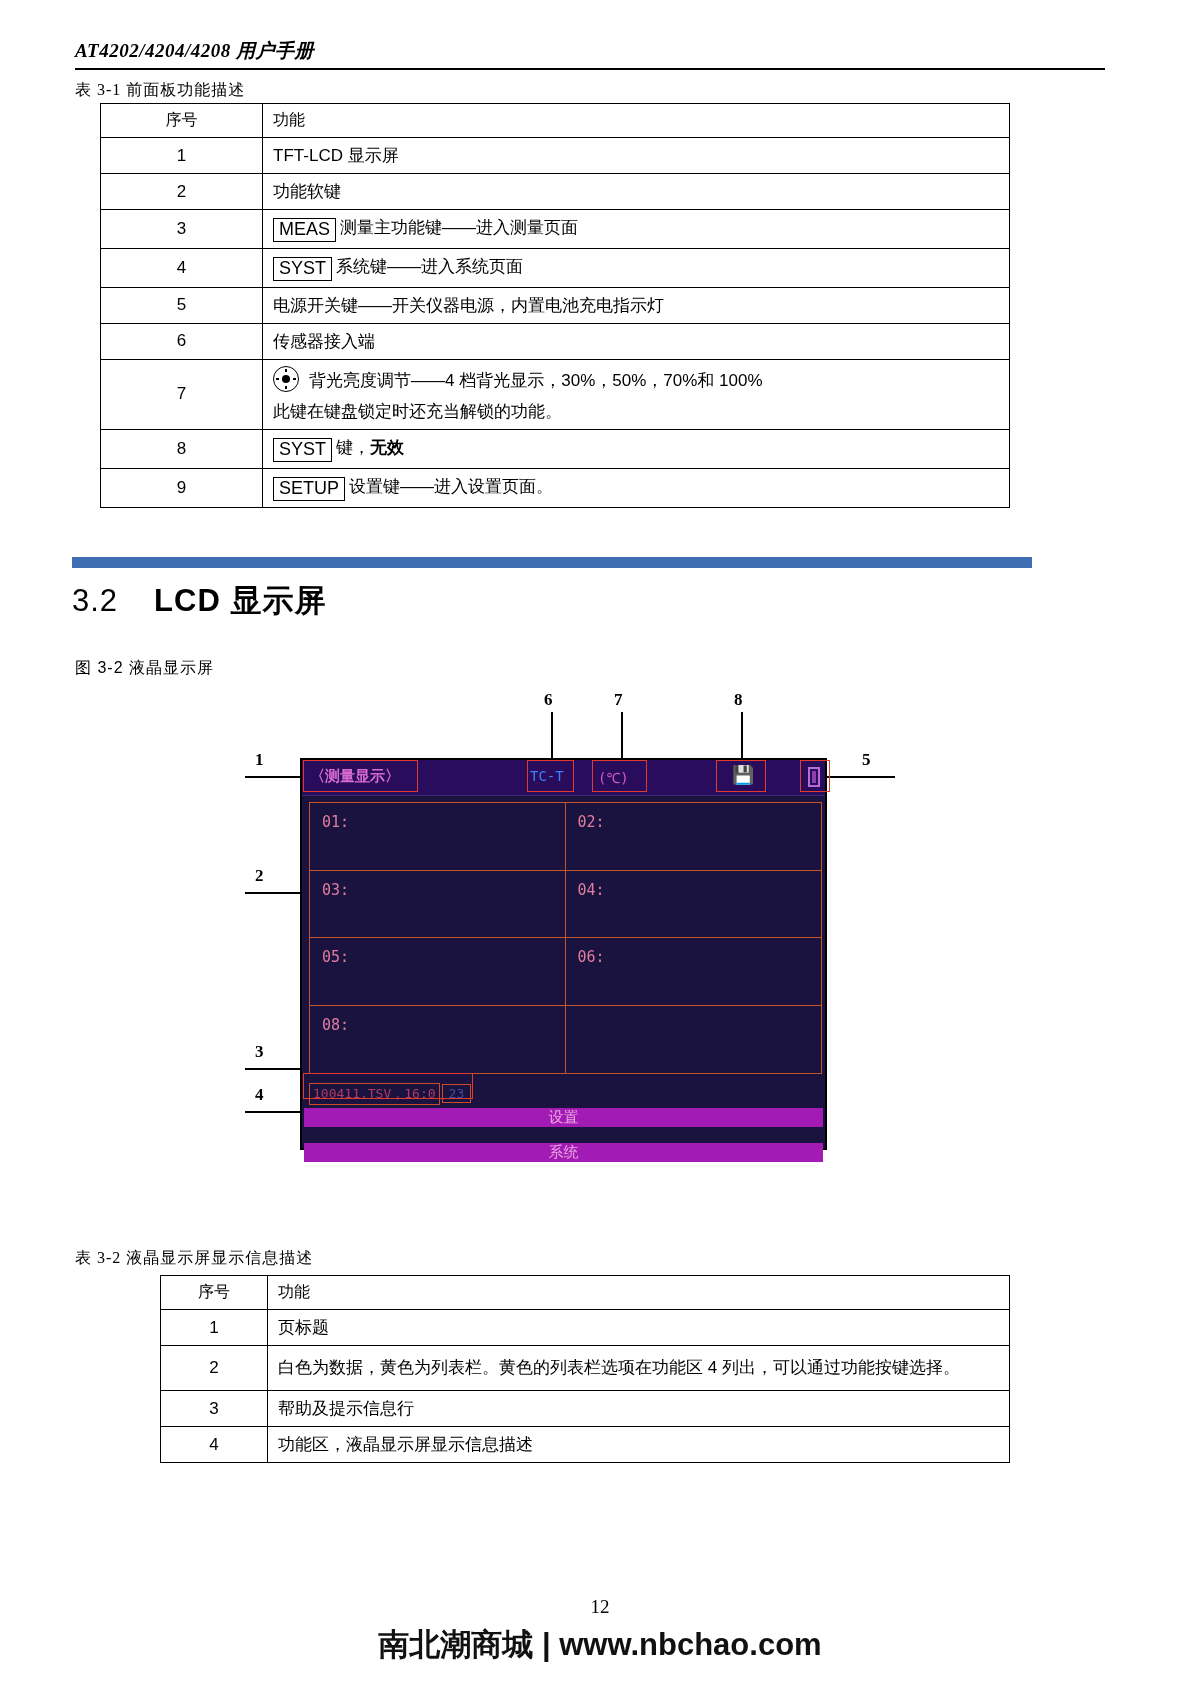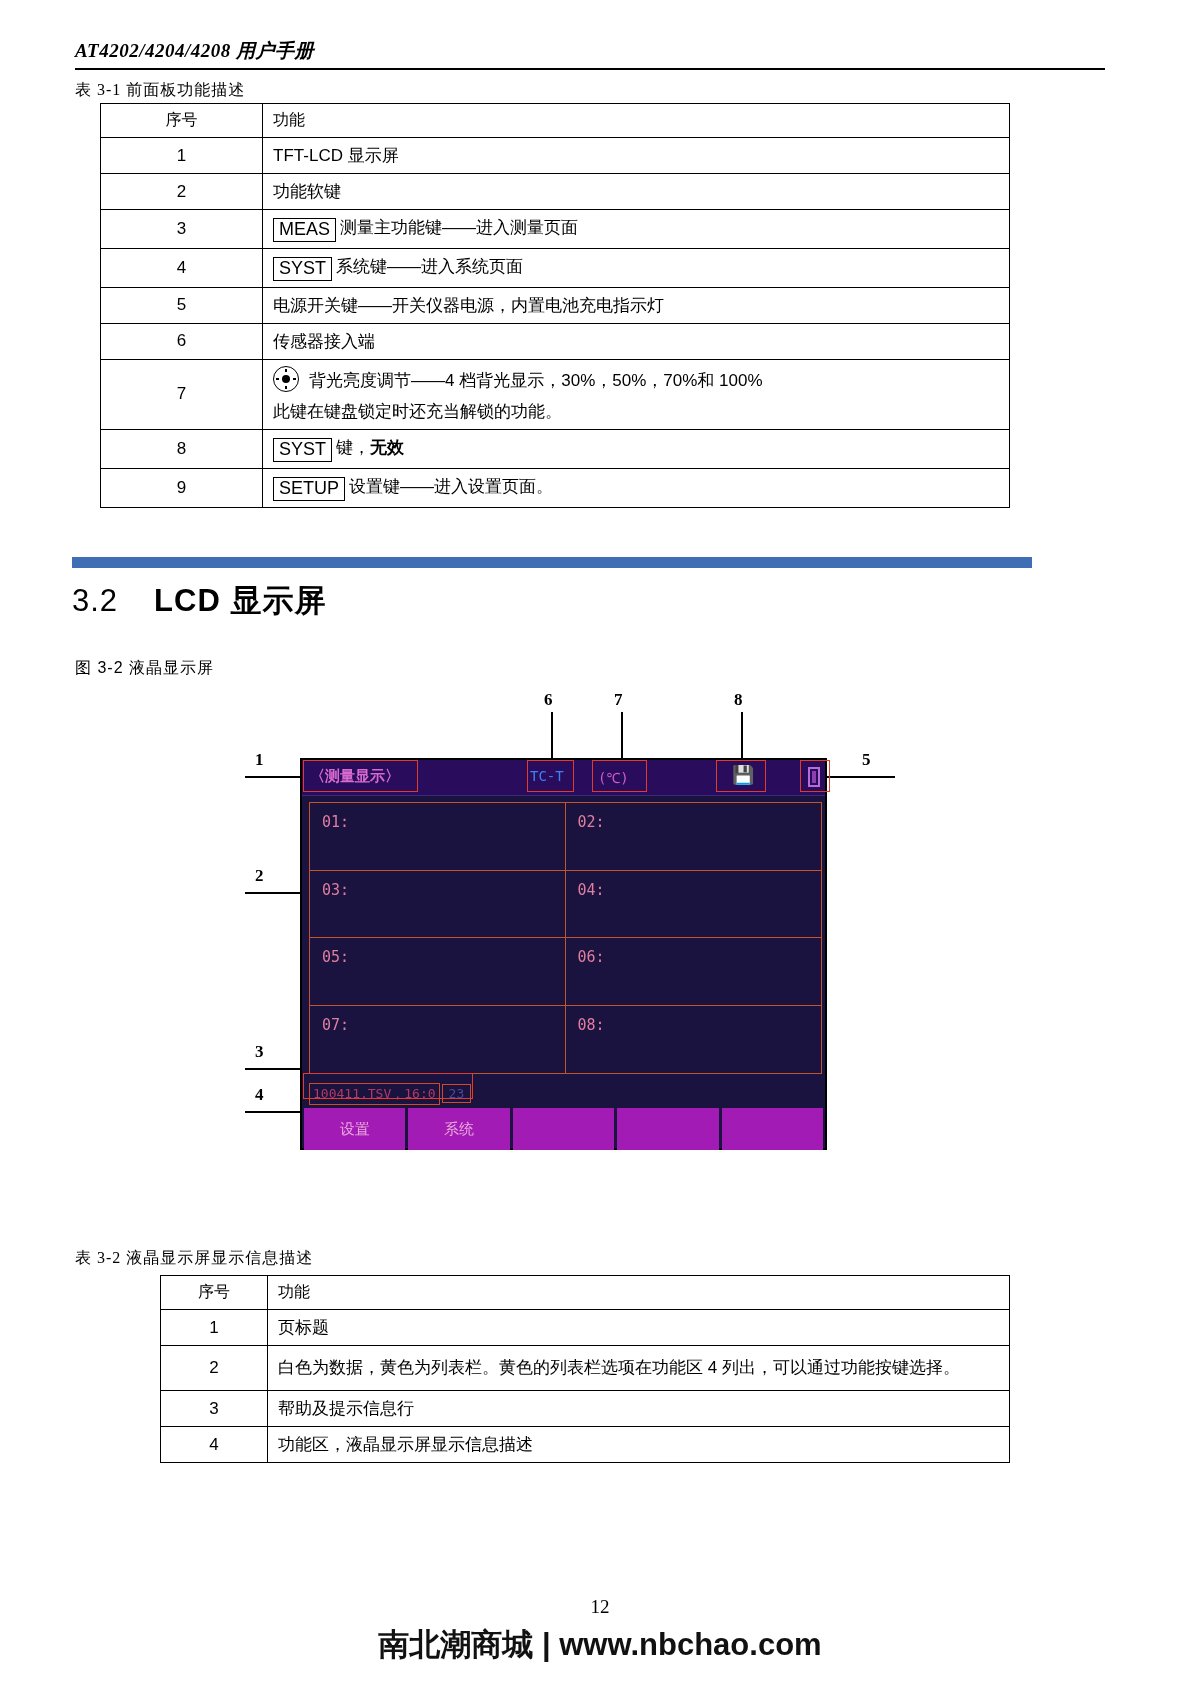--- a/index.html
+++ b/index.html
@@ -260,21 +260,22 @@
     padding: 1px 6px;
     color: #4a4a9a;
     margin-left: 2px;
   }
 
   .lcd-softkeys {
     position: absolute;
     left: 2px; top: 348px;
     width: 519px; height: 42px;
     display: flex;
-    gap: 3px;
+    gap: 16px;
+    flex-direction: column;
   }
   .softkey {
     flex: 1;
     background: #a31bb5;
     color: #e9a7df;
     font-size: 15px;
     display: flex;
     align-items: center;
     justify-content: center;
     font-family: "DejaVu Sans", sans-serif;
@@ -421,21 +422,20 @@
     <div class="lcd-save">💾</div>
     <div class="lcd-batt"></div>
 
     <div class="lcd-grid">
       <div class="lcd-cell">01:</div>
       <div class="lcd-cell">02:</div>
       <div class="lcd-cell">03:</div>
       <div class="lcd-cell">04:</div>
       <div class="lcd-cell">05:</div>
       <div class="lcd-cell">06:</div>
-      <div class="lcd-cell">07:</div>
       <div class="lcd-cell">08:</div>
     </div>
 
     <div class="lcd-status">
       <span class="hl">100411.TSV，16:0</span><span class="hl2">23</span>
     </div>
 
     <div class="lcd-softkeys">
       <div class="softkey">设置</div>
       <div class="softkey">系统</div>

